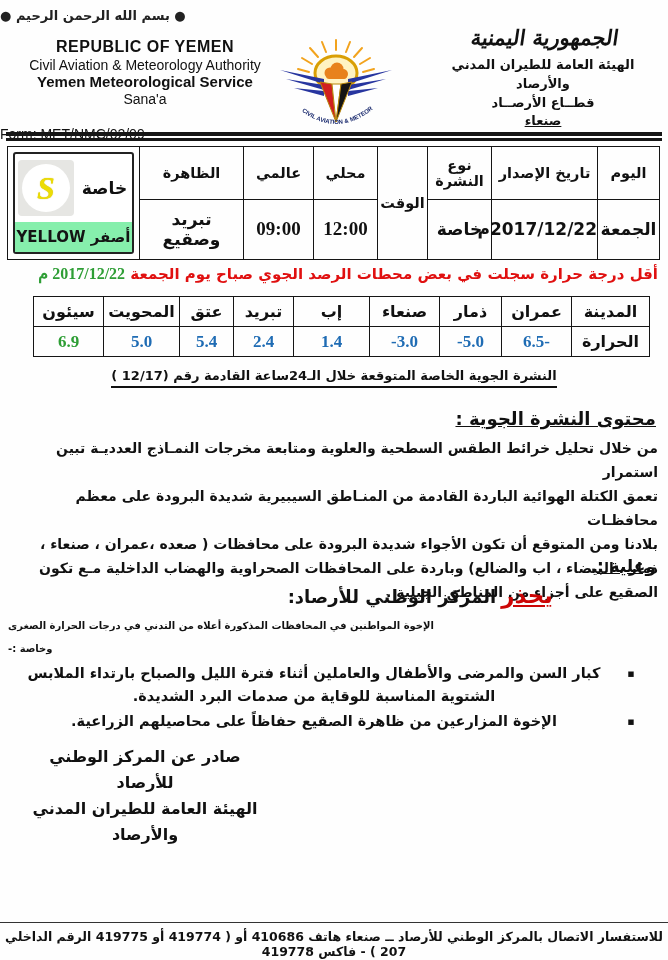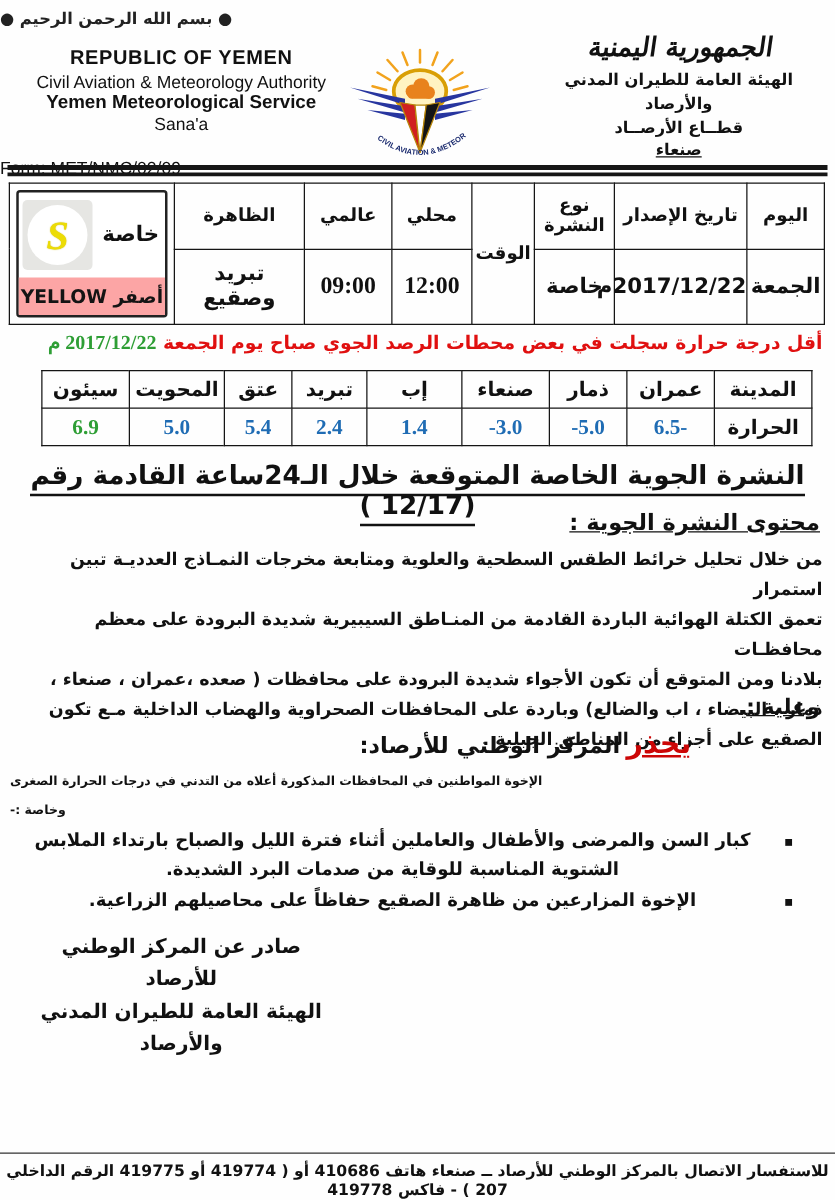--- a/index.html
+++ b/index.html
@@ -36,37 +36,37 @@
   .badge{border:2px solid #222;border-radius:3px;height:98px;display:flex;
          flex-direction:column;background:#fff;}
   .badge-top{flex:1;display:flex;direction:rtl;align-items:center;}
   .badge-label{flex:1;font-size:17px;font-weight:bold;}
   .badge-sq{width:56px;height:56px;background:#e6e6e3;border-radius:4px;margin:3px;
             display:flex;align-items:center;justify-content:center;}
   .badge-circle{width:48px;height:48px;border-radius:50%;background:#fff;
                 display:flex;align-items:center;justify-content:center;}
   .badge-s{color:#ecdc05;font-size:32px;font-weight:bold;font-style:italic;
            font-family:"Liberation Serif",serif;text-shadow:0 0 1px #c8b400;}
-  .badge-bottom{height:30px;background:#fca5a5;display:flex;direction:rtl;align-items:center;
+  .badge-bottom{height:30px;background:#86efac;display:flex;direction:rtl;align-items:center;
                 justify-content:center;font-weight:bold;font-size:15px;color:#141414;}
   
   .min-heading{position:absolute;top:264px;right:10px;left:6px;direction:rtl;text-align:right;
                font-size:15px;font-weight:bold;color:#e01010;}
   .min-heading .date{color:#2e9e35;font-family:"Liberation Serif",serif;font-size:16px;}
   
   .temp-table{position:absolute;top:296px;right:18px;border-collapse:collapse;
               table-layout:fixed;width:616px;direction:rtl;}
   .temp-table td{border:1.5px solid #151515;text-align:center;font-weight:bold;
                  height:29px;font-size:16px;padding:0;}
   .temp-table .tval{color:#1f6cb4;direction:ltr;font-family:"Liberation Serif",serif;
                     font-size:17px;}
   .temp-table .tval.green{color:#2e9e35;}
   
   .b-title{position:absolute;top:368px;left:0;width:100%;text-align:center;direction:rtl;
-           font-size:21px;font-weight:bold;}
+           font-size:13px;font-weight:bold;}
   .b-title span{border-bottom:2px solid #111;padding-bottom:3px;}
   .content-head{position:absolute;top:408px;right:12px;direction:rtl;font-size:18px;
                 font-weight:bold;text-decoration:underline;}
   .content-par{position:absolute;top:436px;right:10px;left:8px;direction:rtl;
                text-align:right;font-size:14px;font-weight:bold;line-height:24px;
                white-space:pre-line;}
   .therefore{position:absolute;top:556px;right:12px;direction:rtl;font-size:17px;font-weight:bold;}
   .therefore .u{text-decoration:underline;}
   .warn-line{position:absolute;top:582px;right:115px;direction:rtl;}
   .warn-word{color:#cc0606;font-size:23px;font-weight:bold;text-decoration:underline;}

